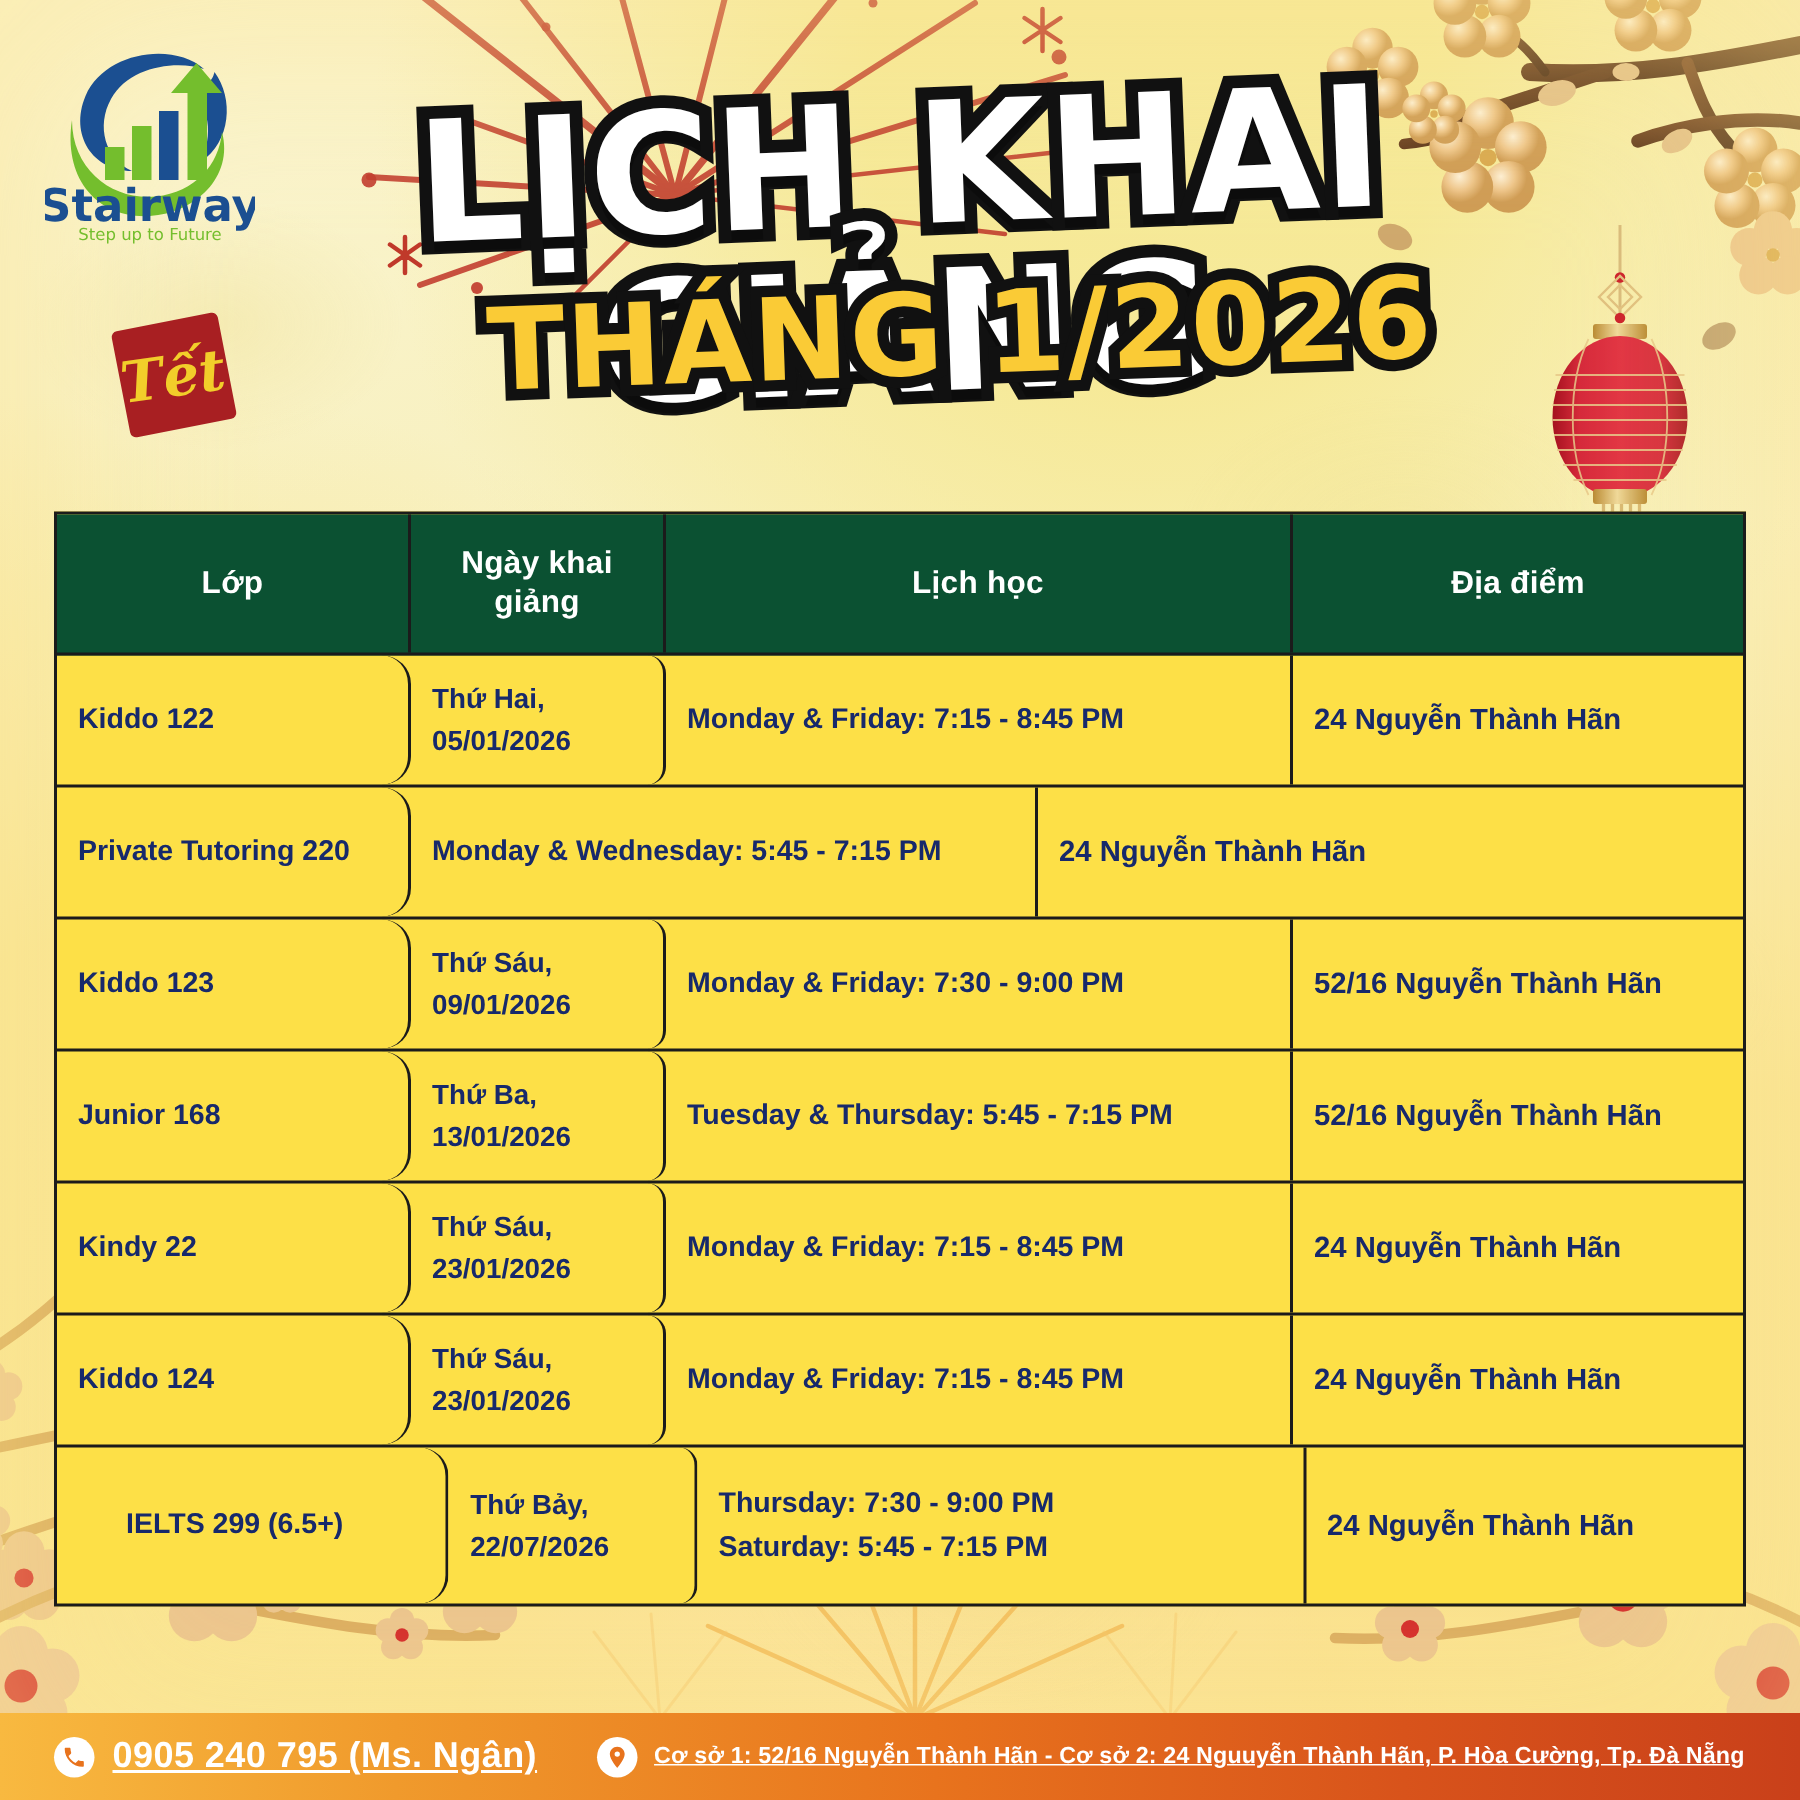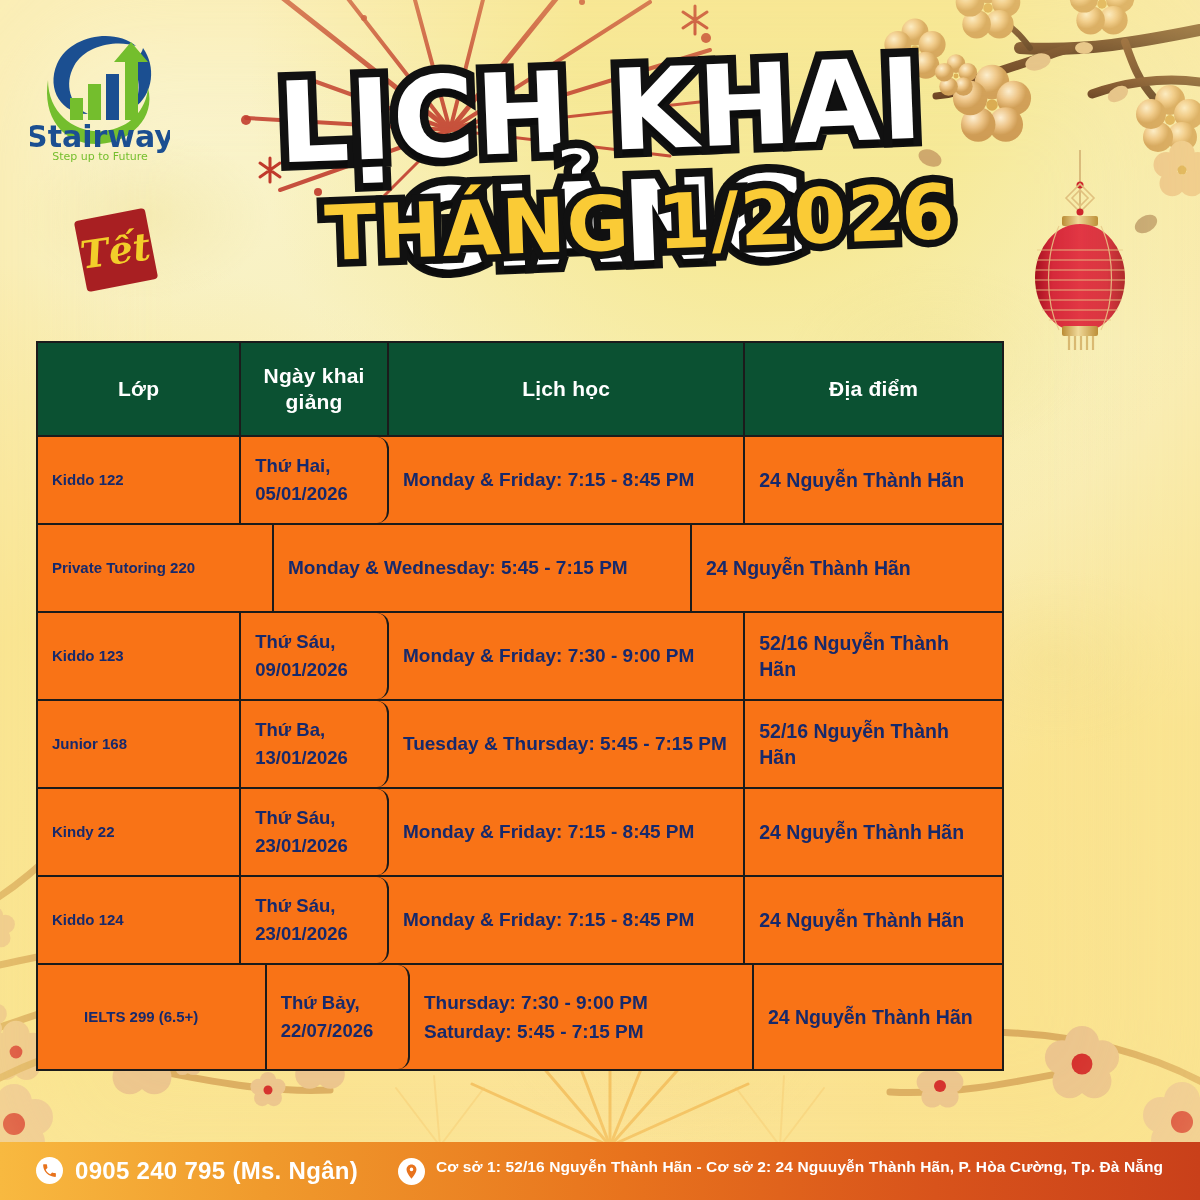--- a/index.html
+++ b/index.html
@@ -61,23 +61,23 @@
     font-family:"DejaVu Sans", sans-serif;
     font-weight:bold;font-size:76px;letter-spacing:1px;line-height:1;
     color:#facb36;
     transform:rotate(-2deg);
     -webkit-text-stroke:15px #111111;
     paint-order:stroke fill;
   }
 
   
   .table{
-    position:absolute;left:36px;top:341px;width:968px;
+    position:absolute;left:36px;top:341px;width:1128px;
     border:2px solid #1b1b1b;
-    background:#f97316;
+    background:#fde047;
     box-sizing:border-box;
   }
   .row{display:flex;border-bottom:2px solid #1b1b1b;box-sizing:border-box;}
   .row:last-child{border-bottom:none;}
   .head{background:#0b5132;border-bottom:2px solid #1b1b1b;}
   .cell{
     box-sizing:border-box;
     border-right:2px solid #1b1b1b;
     display:flex;align-items:center;
     padding:8px 14px;
@@ -91,33 +91,33 @@
     justify-content:center;text-align:center;
     color:#ffffff;font-size:21px;font-weight:600;
     letter-spacing:.2px;line-height:1.22;
     height:92px;
   }
   .body-row{height:88px;}
   .body-row.tall{height:104px;padding-left:32px;}
   .body-row .cell{
     color:#17296b;font-weight:bold;font-size:19.5px;line-height:1.35;
   }
-  .body-row .c1{font-size:15px;}
+  .body-row .c1{font-size:19px;border-radius:19px;}
   .body-row .c2{font-size:18.5px;border-radius:12px;}
   .body-row .c3{font-size:19px;}
   .body-row .c4{font-size:19.5px;}
   .multi{display:flex;flex-direction:column;gap:3px;}
 
   
   .footer{
     position:absolute;left:0;bottom:0;width:1200px;height:58px;
     background:linear-gradient(90deg,#f8b940 0%,#f09a2c 22%,#e8731d 52%,#d8531b 78%,#c9401a 100%);
     display:flex;align-items:center;
   }
-  .fitem{display:flex;color:#fff;}
+  .fitem{display:flex;align-items:center;color:#fff;text-decoration:underline;}
   .fi-phone{margin-left:36px;}
   .fi-addr{margin-left:40px;}
   .ficon{
     width:27px;height:27px;border-radius:50%;background:#fff;
     display:flex;align-items:center;justify-content:center;flex:0 0 auto;
   }
   .ficon svg{display:block;}
   .phone-text{font-size:24px;font-weight:bold;margin-left:12px;letter-spacing:.3px;}
   .addr-text{font-size:15.5px;font-weight:bold;margin-left:11px;letter-spacing:.1px;}
 

